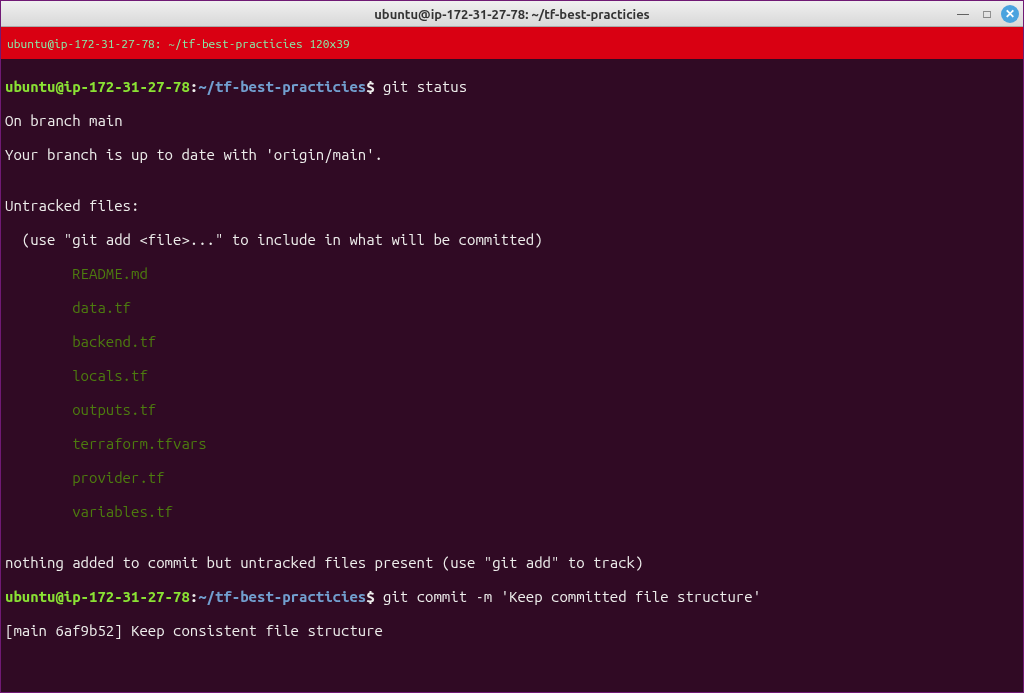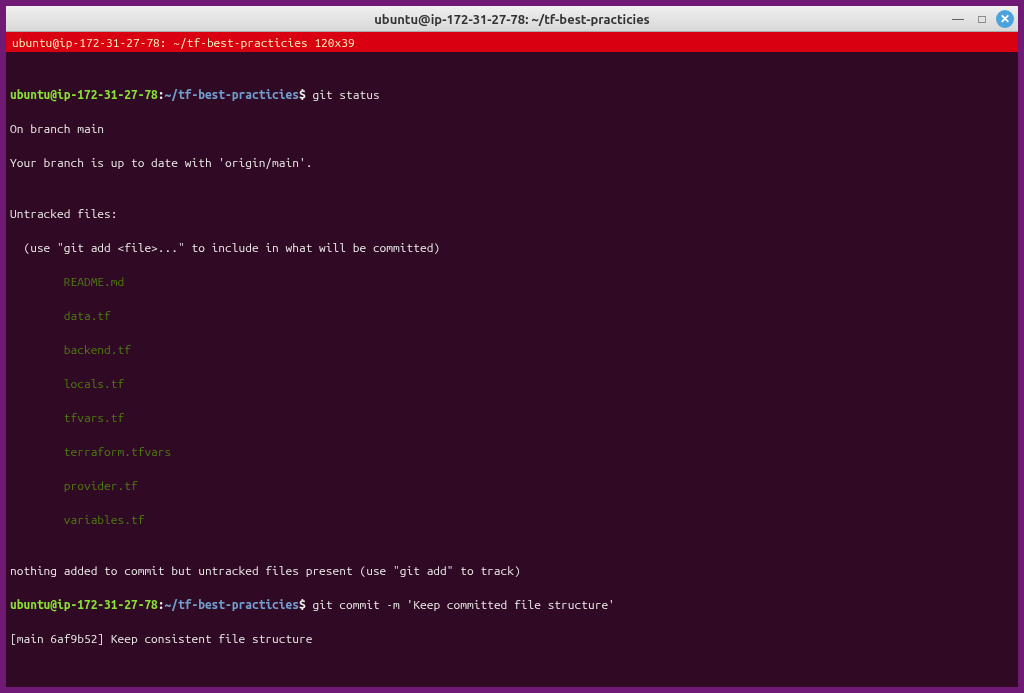--- a/index.html
+++ b/index.html
@@ -12,21 +12,21 @@
       background: #ffffff;
       width: 1024px;
       height: 693px;
       overflow: hidden;
     }
     .window {
       width: 100%;
       height: 100%;
       display: flex;
       flex-direction: column;
-      border: 6px solid #701a75;
+      border: 1px solid #701a75;
     }
     .titlebar {
       background: linear-gradient(to bottom, #f0f0f0, #d8d8d8);
       height: 26px;
       display: flex;
       align-items: center;
       justify-content: center;
       position: relative;
       border-bottom: 1px solid #aaa;
       font-family: "Ubuntu", "Segoe UI", sans-serif;
@@ -56,36 +56,36 @@
     .win-btn.close {
       background: #4aa3df;
       color: white;
       border-radius: 50%;
       width: 18px;
       height: 18px;
       font-weight: bold;
     }
     .tab-strip {
       background: #d90012;
-      height: 20px;
+      height: 32px;
       display: flex;
       align-items: center;
       padding: 0 6px;
       font-family: "Ubuntu Mono", monospace;
       font-size: 12px;
-      color: #fef9c3;
+      color: #86efac;
     }
     .terminal {
       flex: 1;
       background: #300a24;
       color: #eeeeec;
       font-family: "Ubuntu Mono", "DejaVu Sans Mono", monospace;
-      font-size: 12px;
+      font-size: 15px;
       line-height: 17px;
-      padding: 17px 4px;
+      padding: 2px 4px;
       overflow: hidden;
       white-space: pre;
     }
     .line {
       white-space: pre;
     }
     .prompt-user { color: #8ae234; font-weight: bold; }
     .prompt-colon { color: #eeeeec; font-weight: bold; }
     .prompt-path { color: #729fcf; font-weight: bold; }
     .prompt-dollar { color: #eeeeec; font-weight: bold; }
@@ -114,21 +114,21 @@
 <div class="line"><span class="prompt-user">ubuntu@ip-172-31-27-78</span><span class="prompt-colon">:</span><span class="prompt-path">~/tf-best-practicies</span><span class="prompt-dollar">$</span><span class="cmd"> git status</span></div>
 <div class="line">On branch main</div>
 <div class="line">Your branch is up to date with 'origin/main'.</div>
 <div class="line"></div>
 <div class="line">Untracked files:</div>
 <div class="line">  (use "git add &lt;file&gt;..." to include in what will be committed)</div>
 <div class="line untracked">        README.md</div>
 <div class="line untracked">        data.tf</div>
 <div class="line untracked">        backend.tf</div>
 <div class="line untracked">        locals.tf</div>
-<div class="line untracked">        tfvars.tf</div>
+<div class="line untracked">        outputs.tf</div>
 <div class="line untracked">        terraform.tfvars</div>
 <div class="line untracked">        provider.tf</div>
 <div class="line untracked">        variables.tf</div>
 <div class="line"></div>
 <div class="line">nothing added to commit but untracked files present (use "git add" to track)</div>
 <div class="line"><span class="prompt-user">ubuntu@ip-172-31-27-78</span><span class="prompt-colon">:</span><span class="prompt-path">~/tf-best-practicies</span><span class="prompt-dollar">$</span><span class="cmd"> git commit -m 'Keep committed file structure'</span></div>
 <div class="line">[main 6af9b52] Keep consistent file structure</div>
 
 
 

